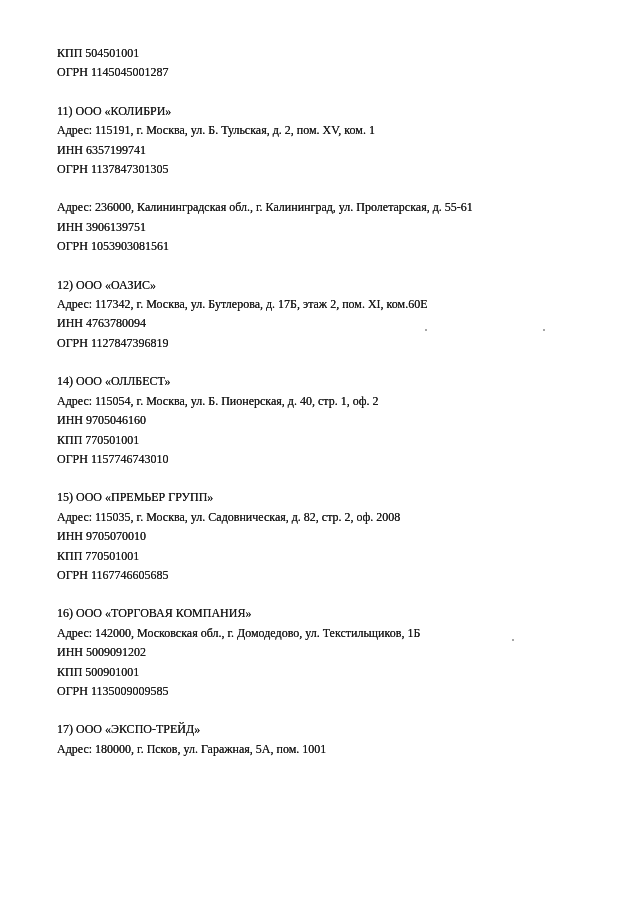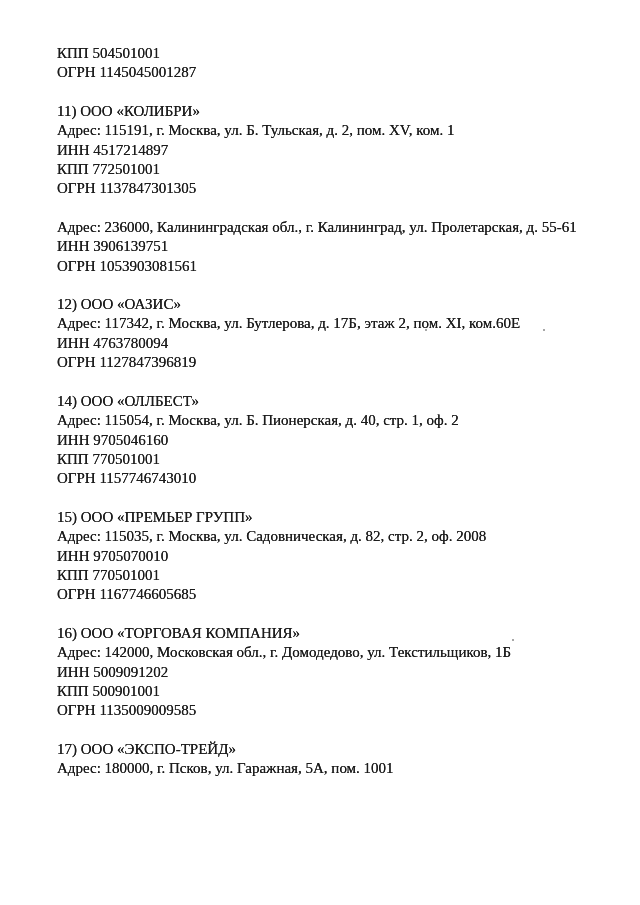--- a/index.html
+++ b/index.html
@@ -17,21 +17,21 @@
     color: #1c1c1c;
     -webkit-font-smoothing: antialiased;
   }
   .content {
     position: absolute;
     top: 44px;
     left: 57px;
     right: 20px;
   }
   .line {
-    font-size: 15px;
+    font-size: 12px;
     line-height: 19.4px;
     white-space: nowrap;
     text-shadow: 0 0 0.4px currentColor; 
   }
   .block {
     margin: 0 0 19px 0;
   }
   .speck {
     position: absolute;
     width: 2px;
@@ -47,22 +47,21 @@
   <div class="content">
 
     <div class="block">
       <div class="line">КПП 504501001</div>
       <div class="line">ОГРН 1145045001287</div>
     </div>
 
     <div class="block">
       <div class="line">11) ООО «КОЛИБРИ»</div>
       <div class="line">Адрес: 115191, г. Москва, ул. Б. Тульская, д. 2, пом. XV, ком. 1</div>
-      <div class="line">ИНН 4517214897</div>
-      <div class="line">КПП 772501001</div>
+      <div class="line">ИНН 6357199741</div>
       <div class="line">ОГРН 1137847301305</div>
     </div>
 
     <div class="block">
       <div class="line">Адрес: 236000, Калининградская обл., г. Калининград, ул. Пролетарская, д. 55-61</div>
       <div class="line">ИНН 3906139751</div>
       <div class="line">ОГРН 1053903081561</div>
     </div>
 
     <div class="block">

